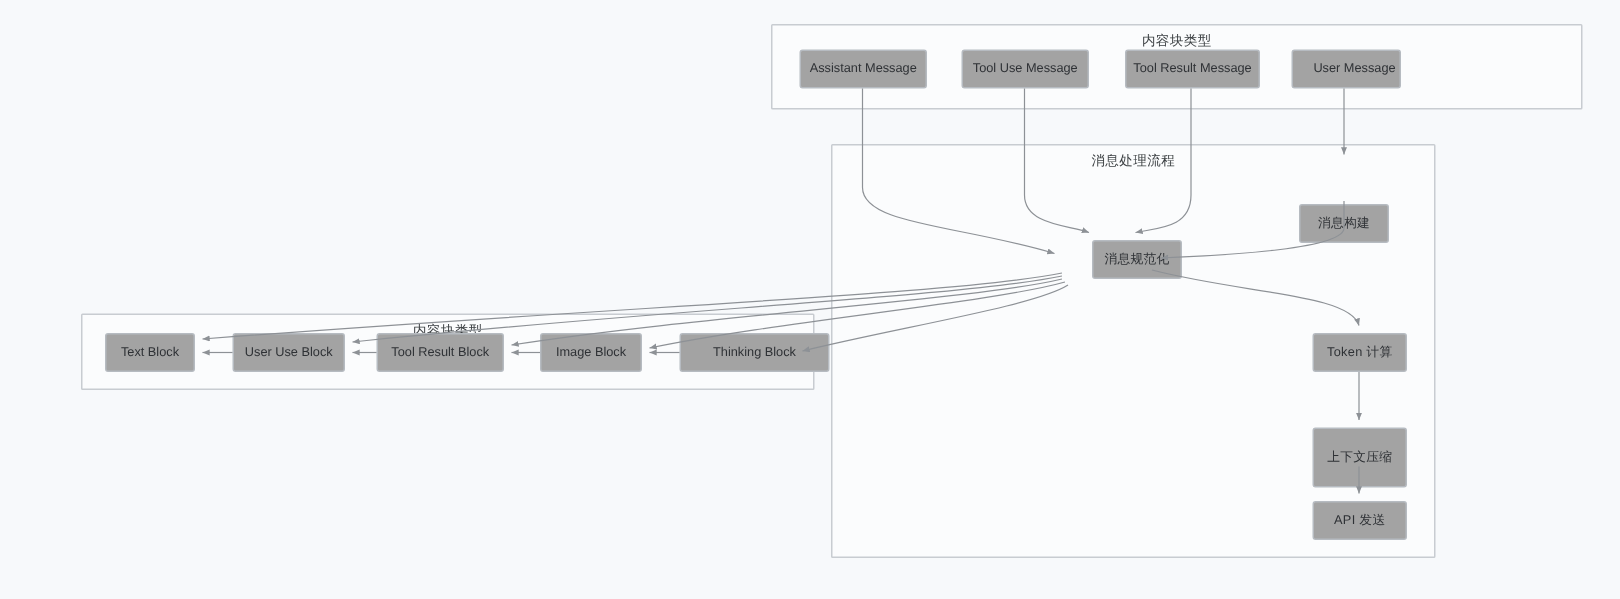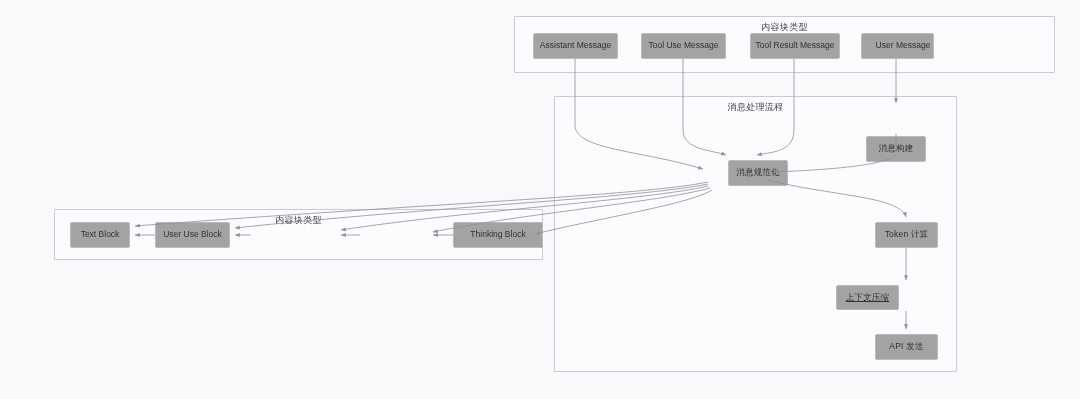--- a/index.html
+++ b/index.html
@@ -92,33 +92,39 @@
     </div>
     <div class="node cjk" style="left: 866px; top: 108px; width: 60px; height: 26px; margin-top: 28px;">
       <span>消息构建</span>
     </div>
     <div class="node cjk" style="left: 708px; top: 160px; width: 60px; height: 26px; margin-left: 20px;">
       <span>消息规范化</span>
     </div>
     <div class="node cjk" style="left: 875px; top: 222px; width: 63px; height: 26px;">
       <span>Token 计算</span>
     </div>
-    <div class="node cjk" style="left: 836px; top: 285px; width: 63px; height: 25px; text-decoration: underline;">
+    <div class="node cjk" style="left: 875px; top: 285px; width: 63px; height: 40px;">
       <span>上下文压缩</span>
     </div>
     <div class="node cjk" style="left: 875px; top: 334px; width: 63px; height: 26px;">
       <span>API 发送</span>
     </div>
     <div class="node" style="left: 70px; top: 222px; width: 60px; height: 26px;">
       <span>Text Block</span>
     </div>
     <div class="node" style="left: 155px; top: 222px; width: 75px; height: 26px;">
       <span>User Use Block</span>
     </div>
-    <div class="node" style="left: 453px; top: 222px; width: 90px; height: 26px;">
+    <div class="node" style="left: 251px; top: 222px; width: 85px; height: 26px;">
+      <span>Tool Result Block</span>
+    </div>
+    <div class="node" style="left: 360px; top: 222px; width: 68px; height: 26px;">
+      <span>Image Block</span>
+    </div>
+    <div class="node" style="left: 453px; top: 222px; width: 100px; height: 26px;">
       <span>Thinking Block</span>
     </div>
   </div>
 
 <svg id="edges" viewBox="0 0 1080 399">
   <defs>
     <marker id="arrow" markerWidth="7" markerHeight="7" refX="6" refY="2.5" orient="auto" markerUnits="strokeWidth">
       <path d="M0,0 L6,2.5 L0,5 z" fill="#8d9196"></path>
     </marker>
   </defs>

